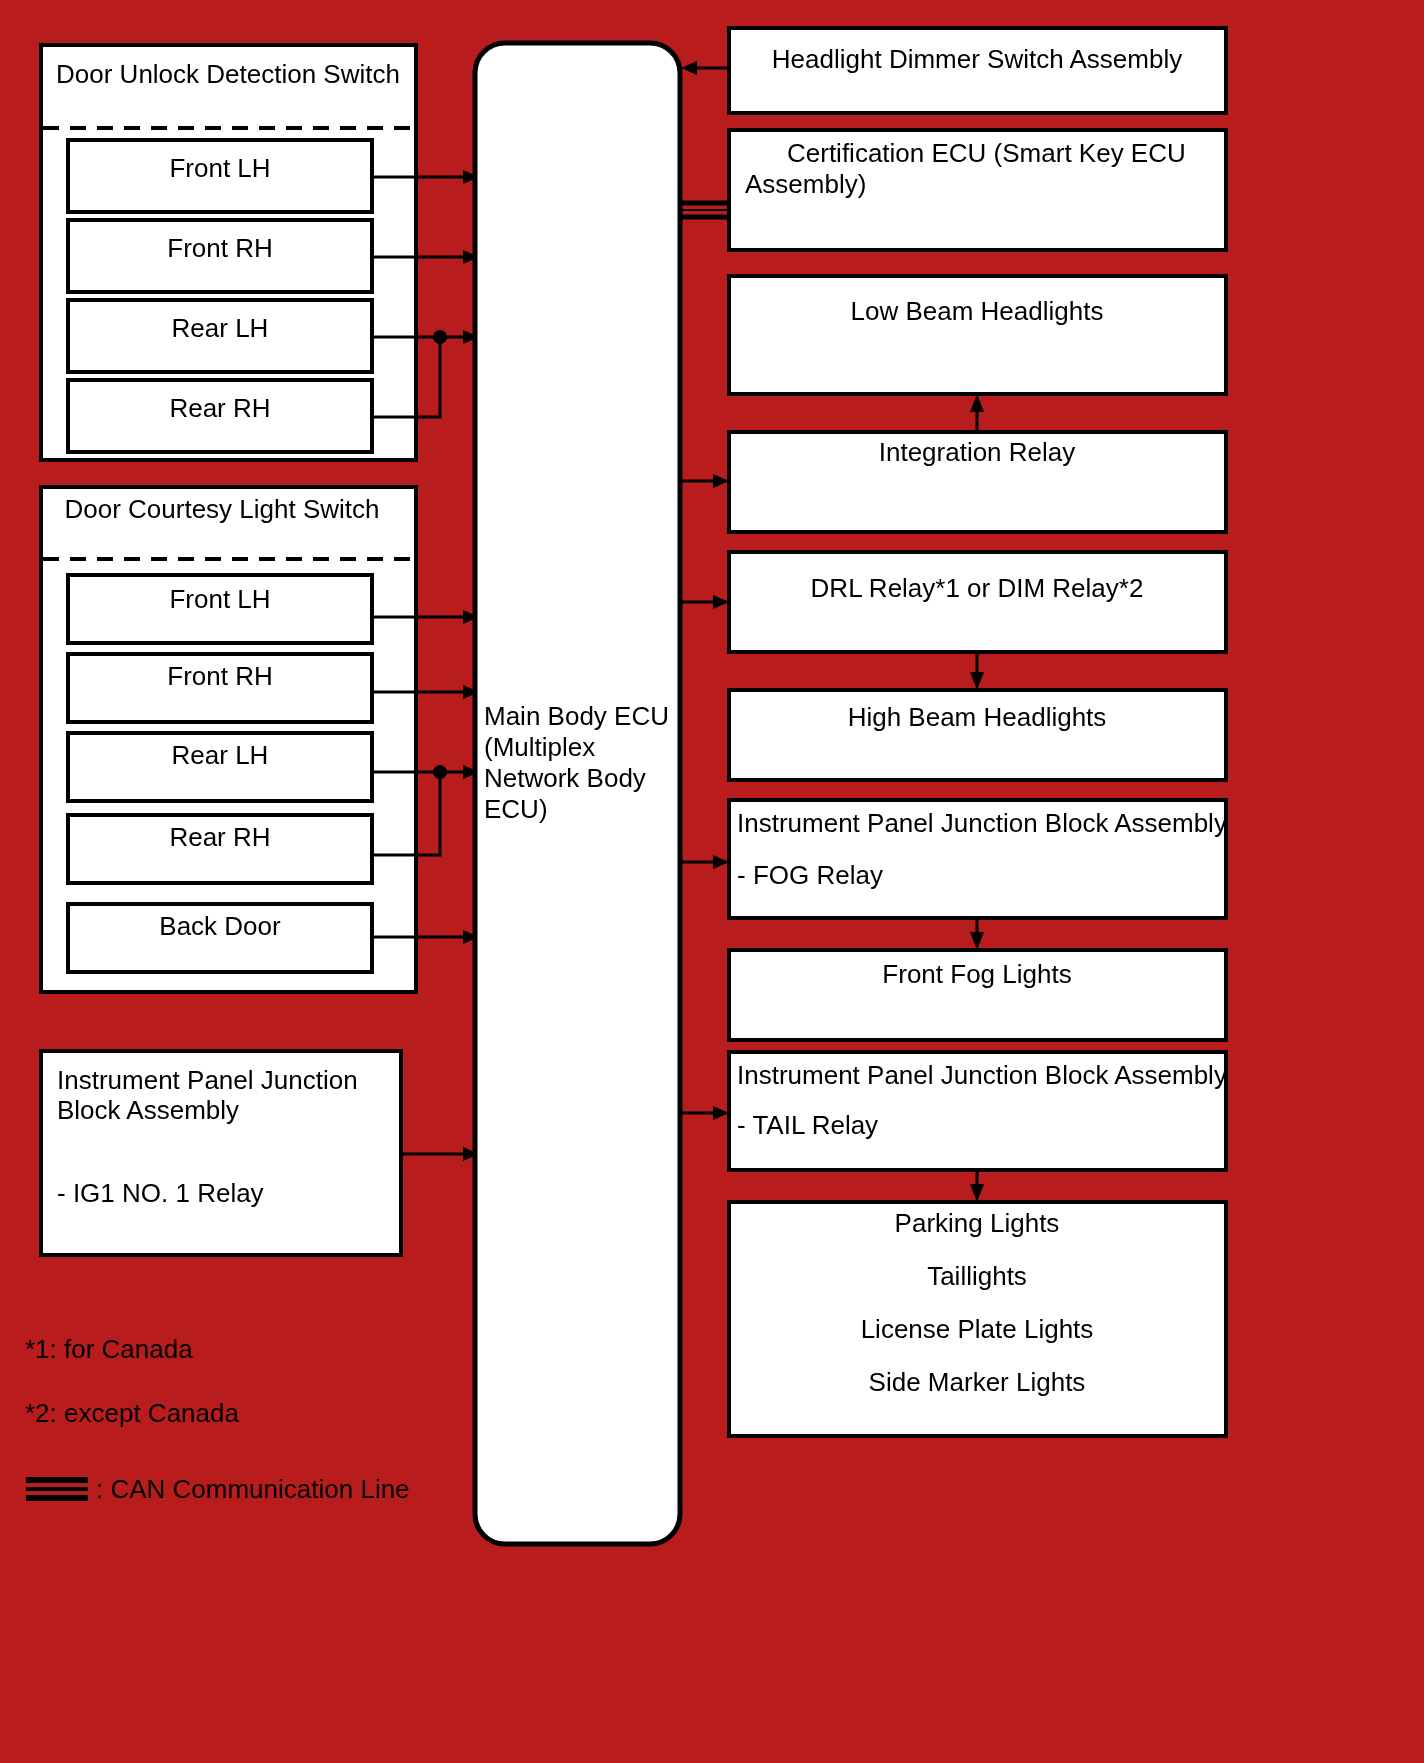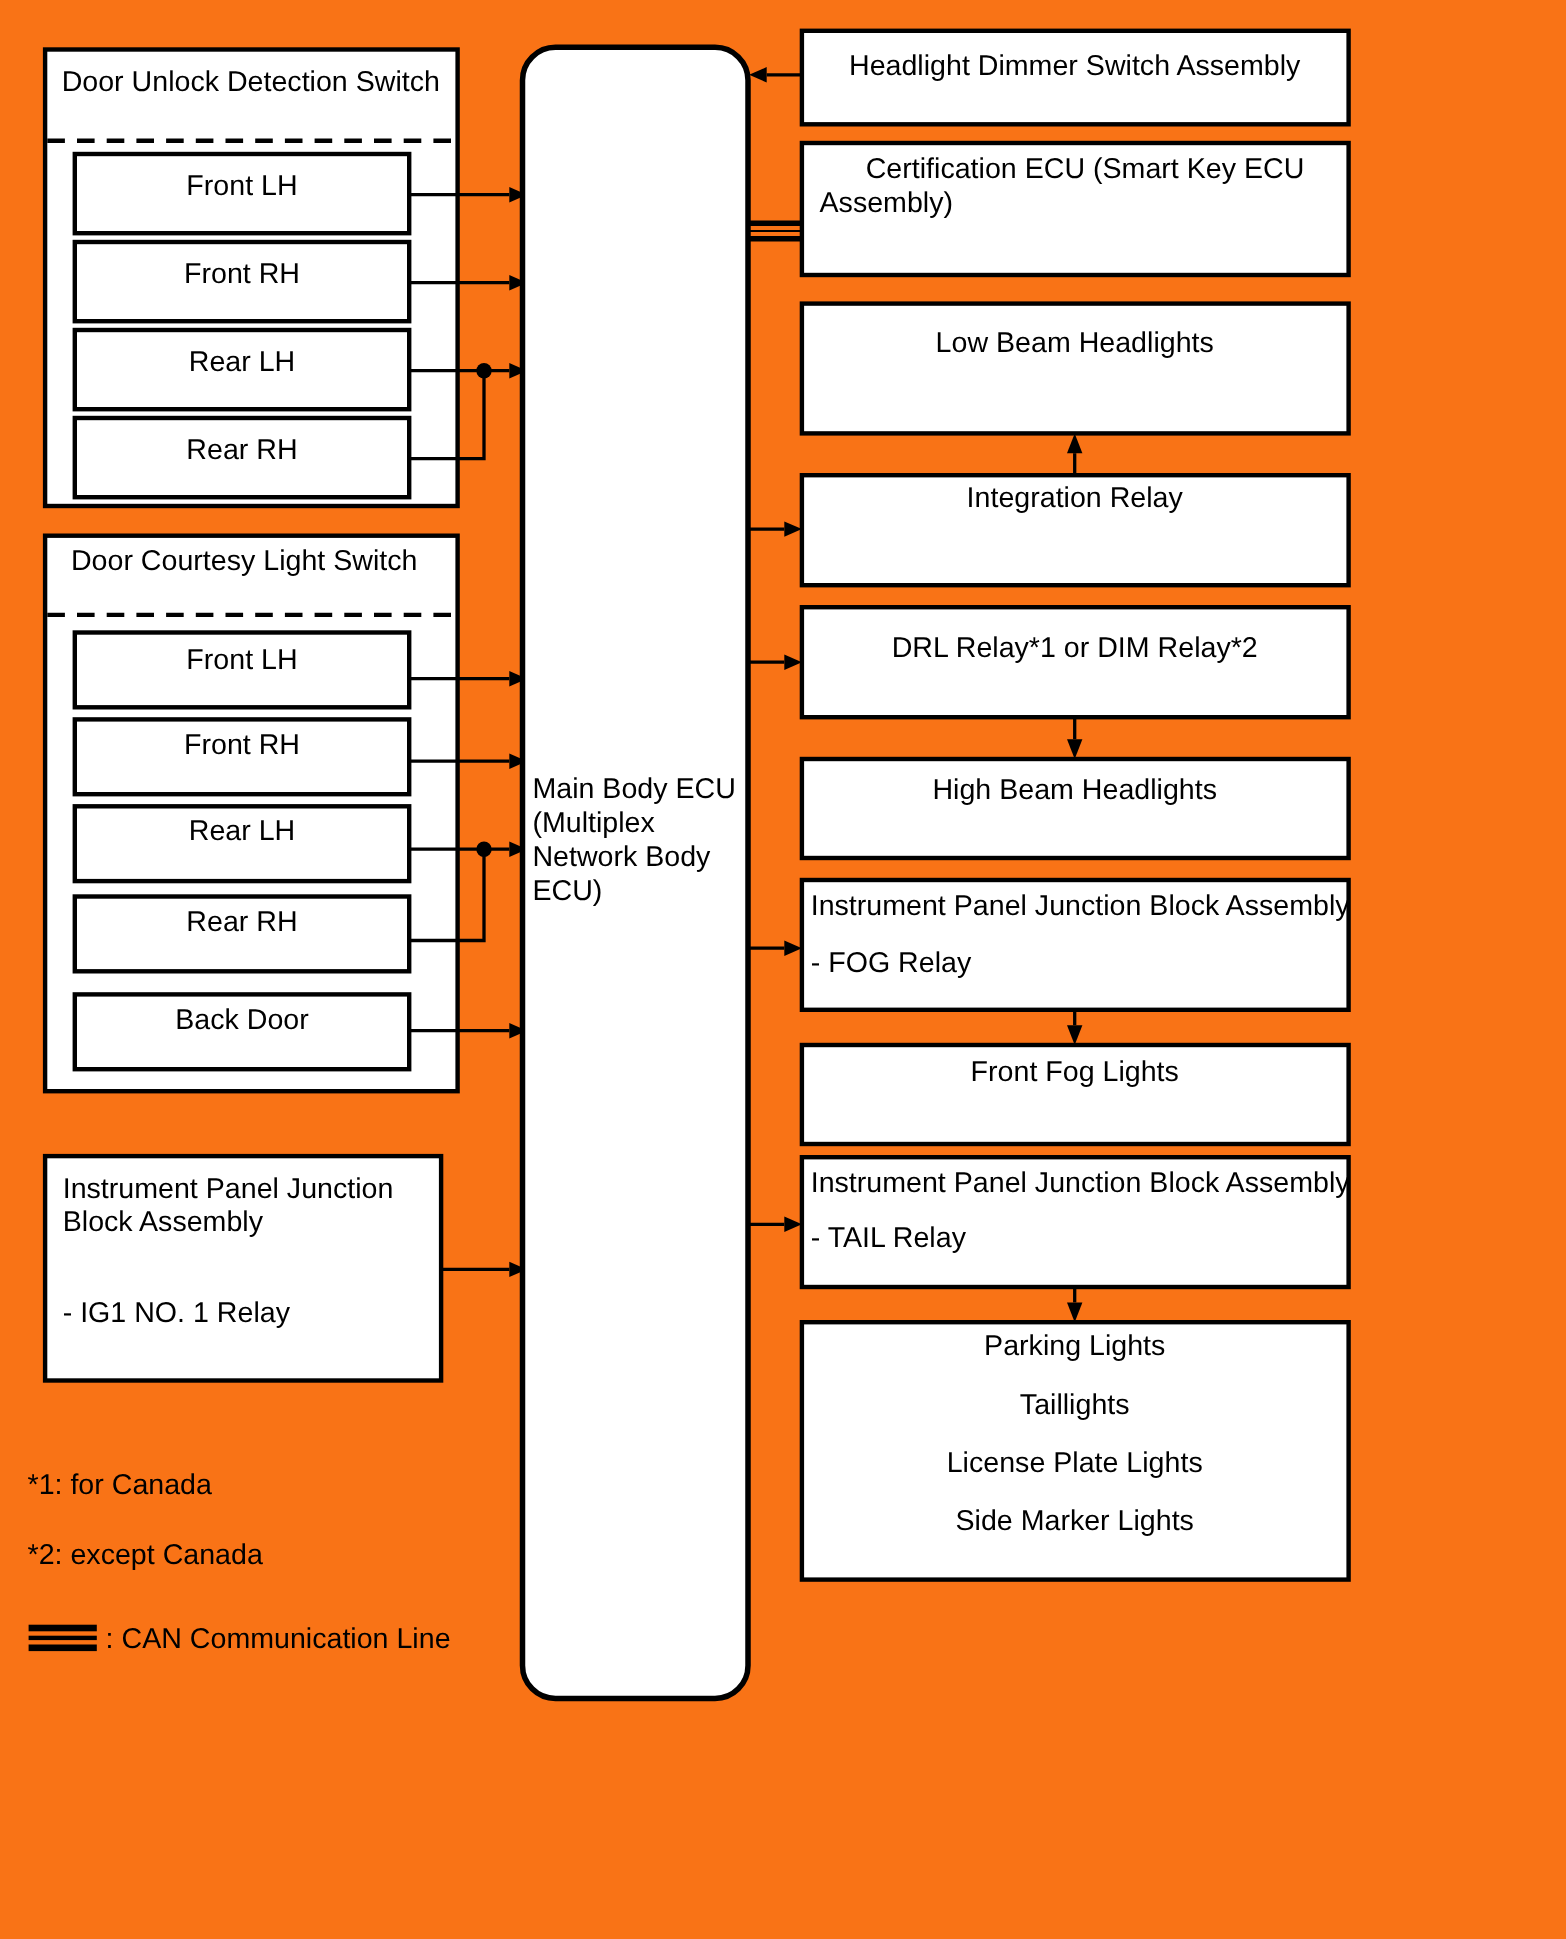--- a/index.html
+++ b/index.html
@@ -1,16 +1,16 @@
 <!DOCTYPE html>
 <html><head>
 <meta charset="utf-8">
 <style>
   html,body{margin:0;padding:0;background:#ffffff;}
-  #root{position:relative;width:1424px;height:1763px;background:#f97316;
+  #root{position:relative;width:1424px;height:1763px;background:#b91c1c;
         font-family:"Liberation Sans","DejaVu Sans",sans-serif;}
   svg{display:block;}
   .bx{fill:#ffffff;stroke:#000000;}
   .lnk{stroke:#000000;fill:none;}
   .dash{stroke:#000000;stroke-width:4;stroke-dasharray:16 11;fill:none;}
   text{fill:#000000;font-family:"Liberation Sans","DejaVu Sans",sans-serif;}
   .t26{font-size:26px;}
 </style>
 </head>
 <body>

